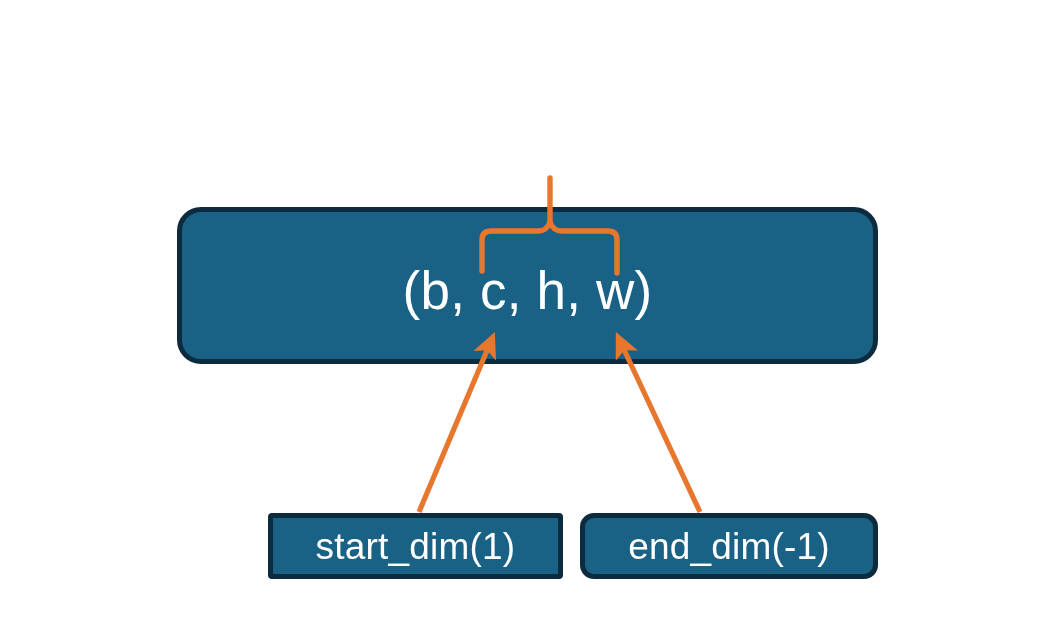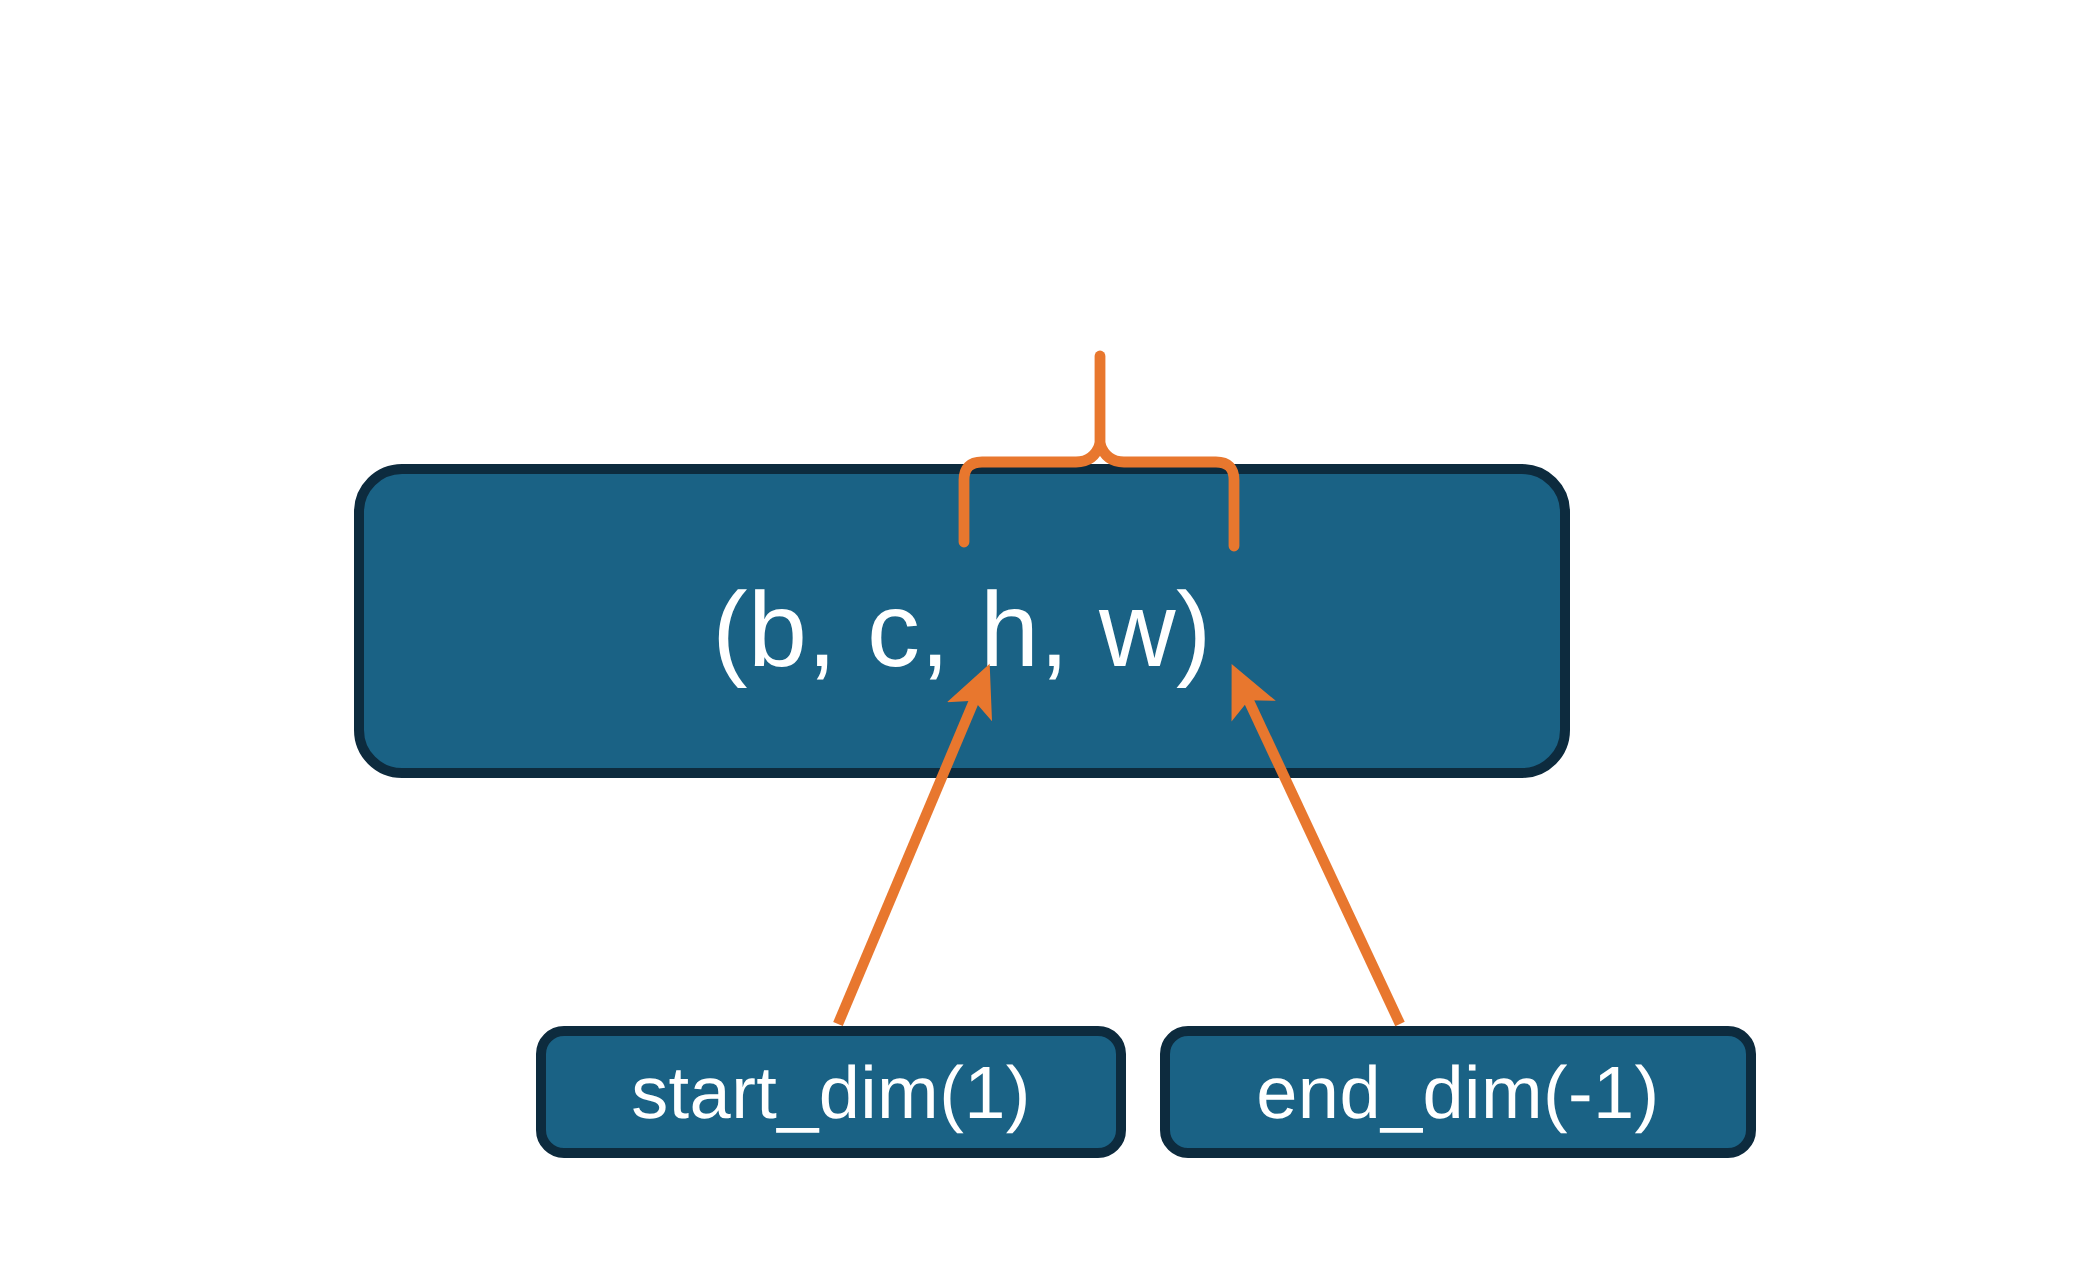--- a/index.html
+++ b/index.html
@@ -42,38 +42,38 @@
     border-radius: 15px;
   }
   #node-flattened .node-label {
     font-size: 37px;
     font-weight: 400;
   }
 
   
   #node-shape {
     left: 177px;
-    top: 232px;
-    width: 608px;
+    top: 207px;
+    width: 701px;
     height: 157px;
     border-radius: 24px;
   }
   #node-shape .node-label {
     font-size: 53px;
     font-weight: 400;
     transform: translateY(5px);
   }
 
   
   #node-start-dim {
     left: 268px;
     top: 513px;
     width: 295px;
     height: 66px;
-    border-radius: 14px;
+    border-radius: 4px;
   }
   #node-start-dim .node-label {
     font-size: 37px;
   }
 
   
   #node-end-dim {
     left: 580px;
     top: 513px;
     width: 298px;

